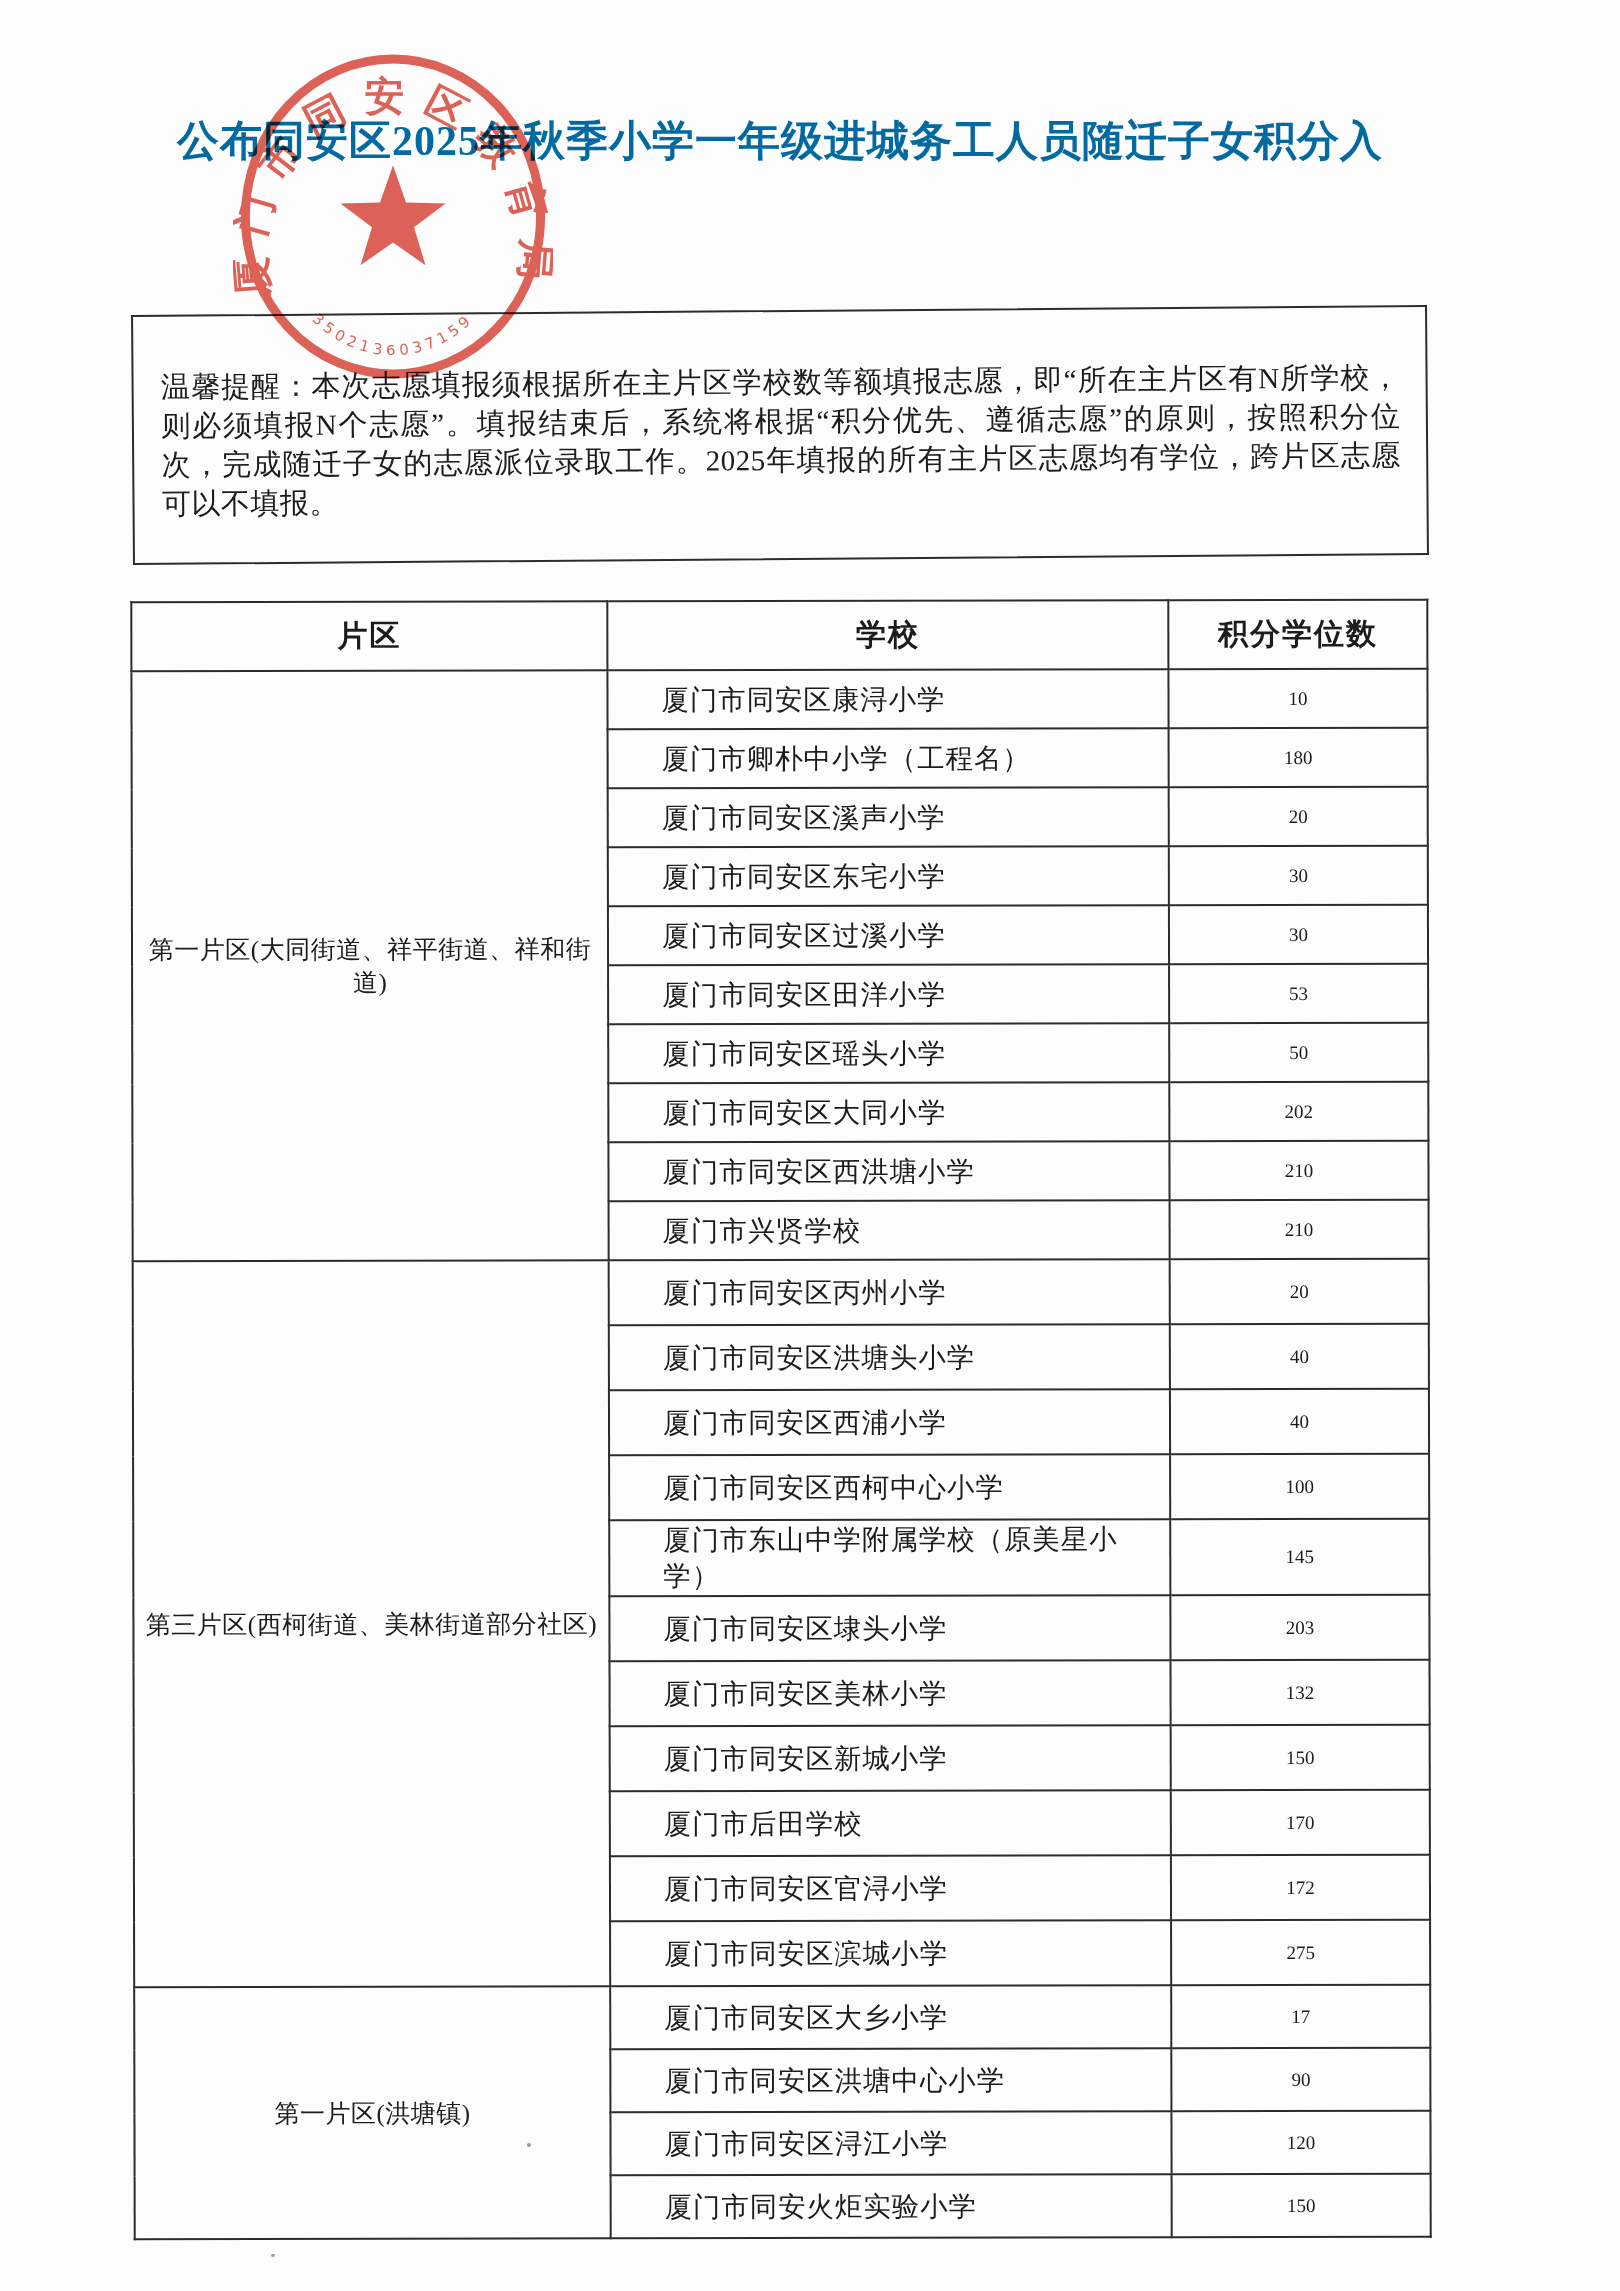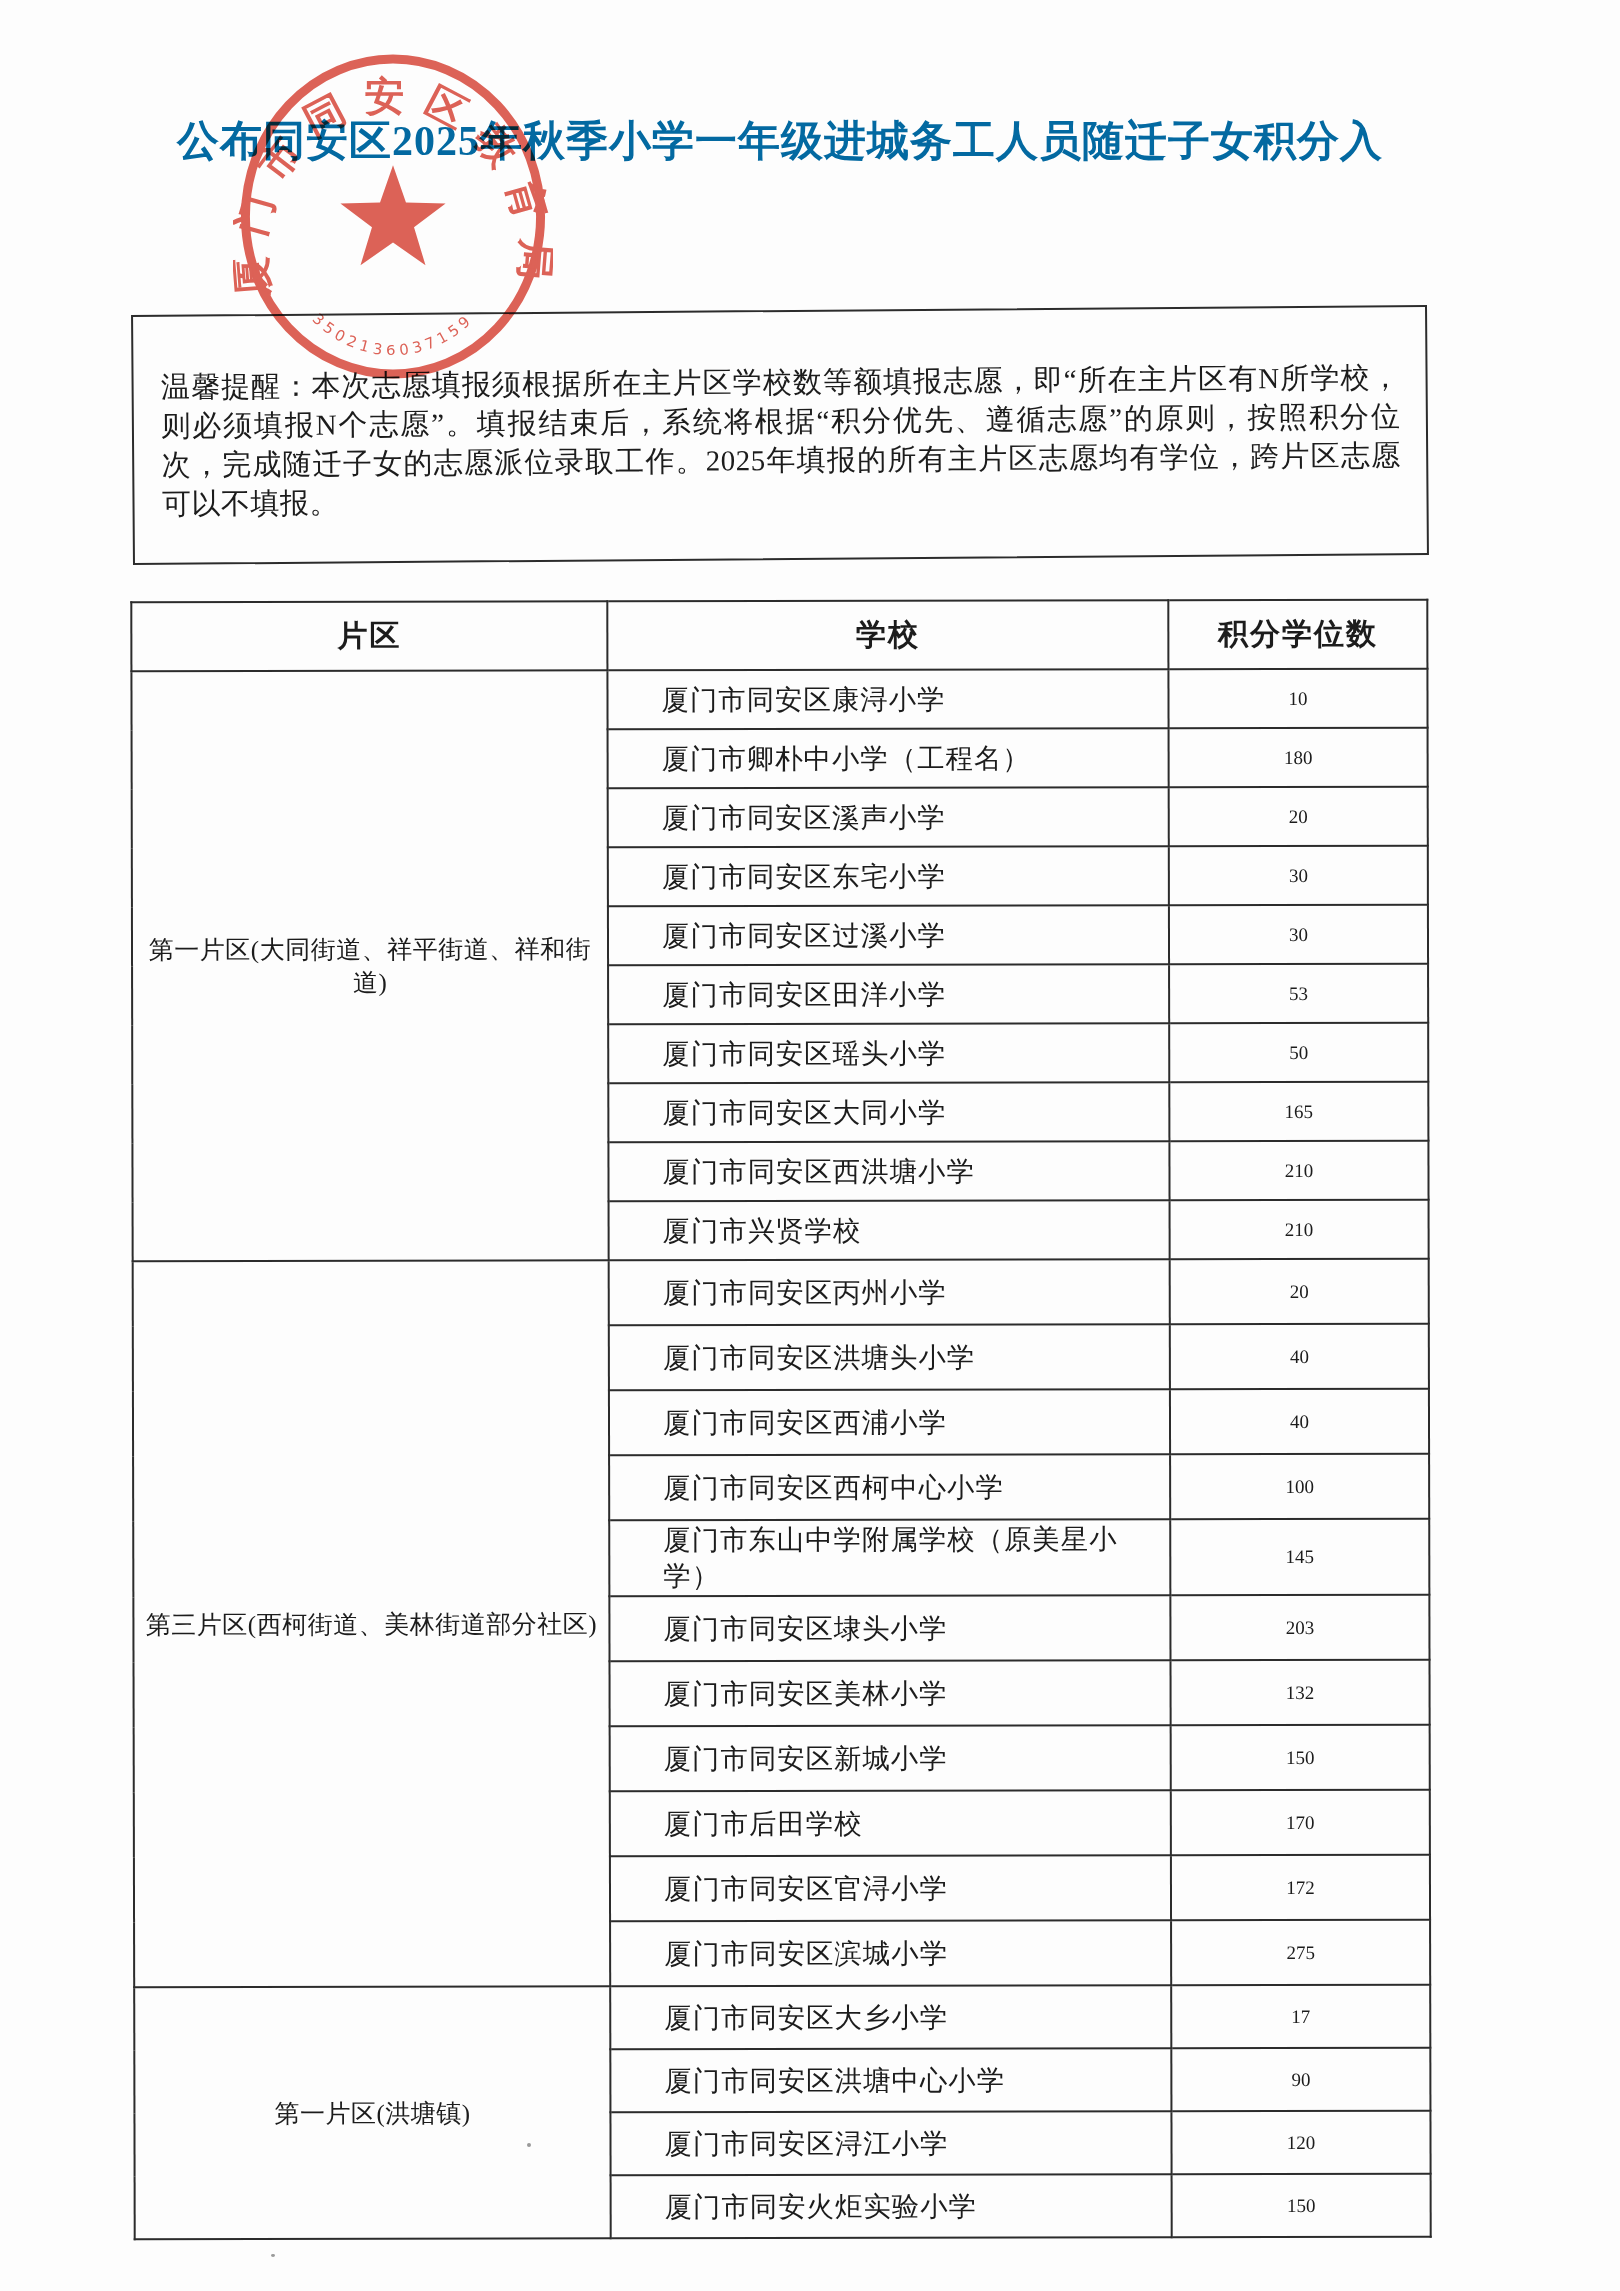--- a/index.html
+++ b/index.html
@@ -156,21 +156,21 @@
         <tr class="sec-0">
           <td class="school-cell">厦门市同安区田洋小学</td>
           <td class="quota-cell">53</td>
         </tr>
         <tr class="sec-0">
           <td class="school-cell">厦门市同安区瑶头小学</td>
           <td class="quota-cell">50</td>
         </tr>
         <tr class="sec-0">
           <td class="school-cell">厦门市同安区大同小学</td>
-          <td class="quota-cell">165</td>
+          <td class="quota-cell">202</td>
         </tr>
         <tr class="sec-0">
           <td class="school-cell">厦门市同安区西洪塘小学</td>
           <td class="quota-cell">210</td>
         </tr>
         <tr class="sec-0">
           <td class="school-cell">厦门市兴贤学校</td>
           <td class="quota-cell">210</td>
         </tr>
         <tr class="sec-1">

